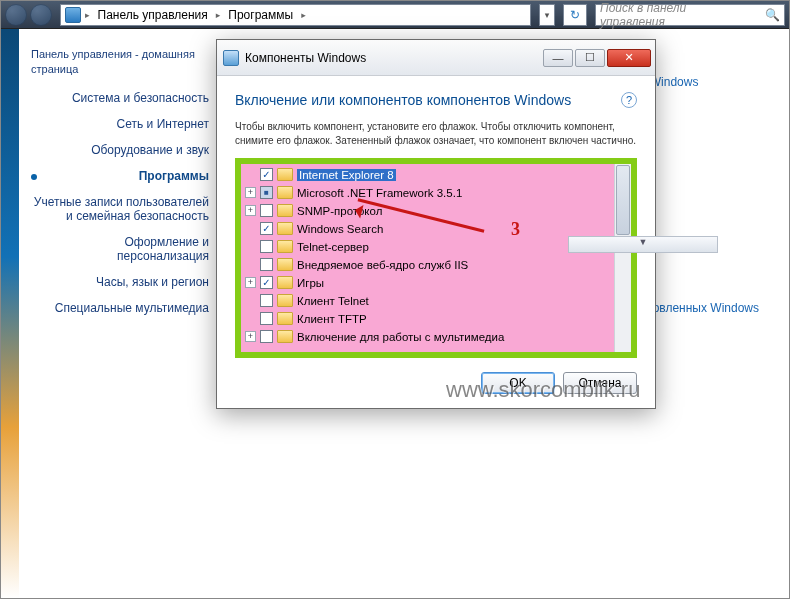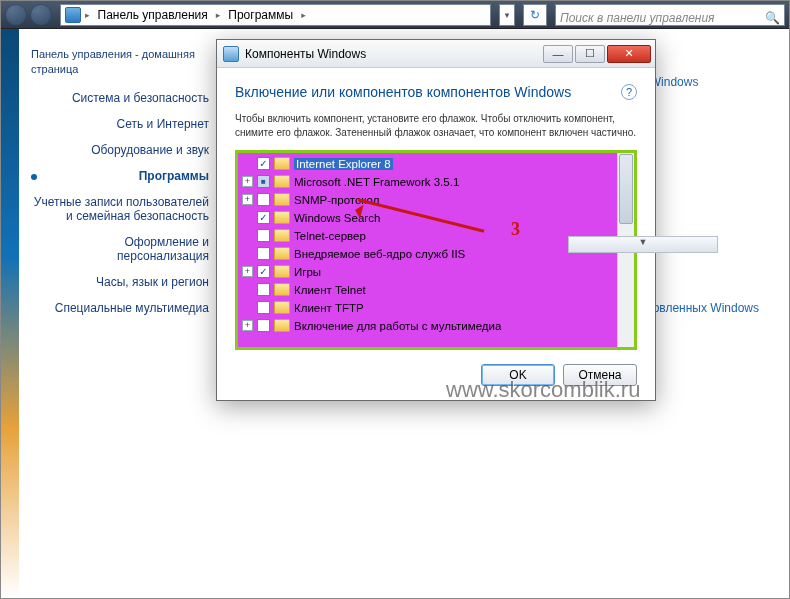--- a/index.html
+++ b/index.html
@@ -53,24 +53,24 @@
     display:flex; align-items:center; justify-content:center;
   }
   .dropbtn {
     width:16px; height:22px;
     background:#fff;
     border:1px solid #7a8696;
     display:flex; align-items:center; justify-content:center;
     font-size:9px; color:#555;
   }
   .searchbox {
-    width: 230px; height:22px;
+    width: 190px; height:22px;
     background:#fff;
     border:1px solid #7a8696;
-    display:flex; align-items:flex-end;
+    display:flex; align-items:center;
     padding:0 4px;
     color:#888; font-style:italic;gap:48px;
   }
   .searchbox span.mag { margin-left:auto; color:#5a7aa9; font-style:normal;}
 
   
   .bodywrap {
     position:absolute; top:28px; left:0; right:0; bottom:0;
     display:flex;
   }
@@ -117,21 +117,21 @@
   
   .dialog {
     position:absolute;
     left: 215px; top: 38px;
     width: 440px;
     background:#fff;
     border:1px solid #6b6b6b;
     box-shadow: 0 6px 24px rgba(0,0,0,.35);
   }
   .titlebar {
-    height: 28px;
+    height: 36px;
     background: linear-gradient(#fbfbfb,#e4e8ee);
     border-bottom:1px solid #c9cdd3;
     display:flex; align-items:center;
     padding: 0 4px 0 6px;
     gap:6px;
   }
   .titlebar .icon {
     width:16px;height:16px;
     background: linear-gradient(#c3dff8,#5a9fd6);
     border:1px solid #3a79ae; border-radius:2px;
@@ -144,24 +144,24 @@
     display:flex;align-items:center;justify-content:center;
     font-size:11px; color:#333; cursor:pointer;
   }
   .winbtn.close { background:linear-gradient(#ef6a5a,#c8311f); color:#fff; border-color:#8f1e10; width:44px;}
   .dlgbody { padding:16px 18px 14px 18px; }
   .dlgtitle { color:#0a4e93; font-size:14px; margin-bottom:10px; line-height:1.25; }
   .dlgtitle .help { float:right; color:#1a66b3; cursor:pointer; border:1px solid #7aa6d4; border-radius:50%; width:16px;height:16px; font-size:11px; text-align:center; line-height:14px;}
   .dlgdesc { font-size:10px; color:#333; line-height:1.4; margin-bottom:10px;}
 
   .treebox {
-    border:3px solid #84cc16;
+    border:6px solid #84cc16;
     height: 200px;
     display:flex;
-    background:#d946ef;
+    background:#f9a8d4;
   }
   .tree { flex:1; overflow:hidden; padding:2px 0;}
   .scroll {
     width:17px; background:#eef0f3;
     border-left:1px solid #cdd2d9;
     display:flex; flex-direction:column;
   }
   .scroll .arrow { height:17px; background:linear-gradient(#f7f9fc,#dde3eb); border:1px solid #b8c0cb; margin:1px; text-align:center; font-size:9px; color:#556;}
   .scroll .track { flex:1;}
   .scroll .thumb { height:70px; background:linear-gradient(#e3e9f1,#c7d1de); border:1px solid #9fabba; margin:1px; border-radius:2px;}

